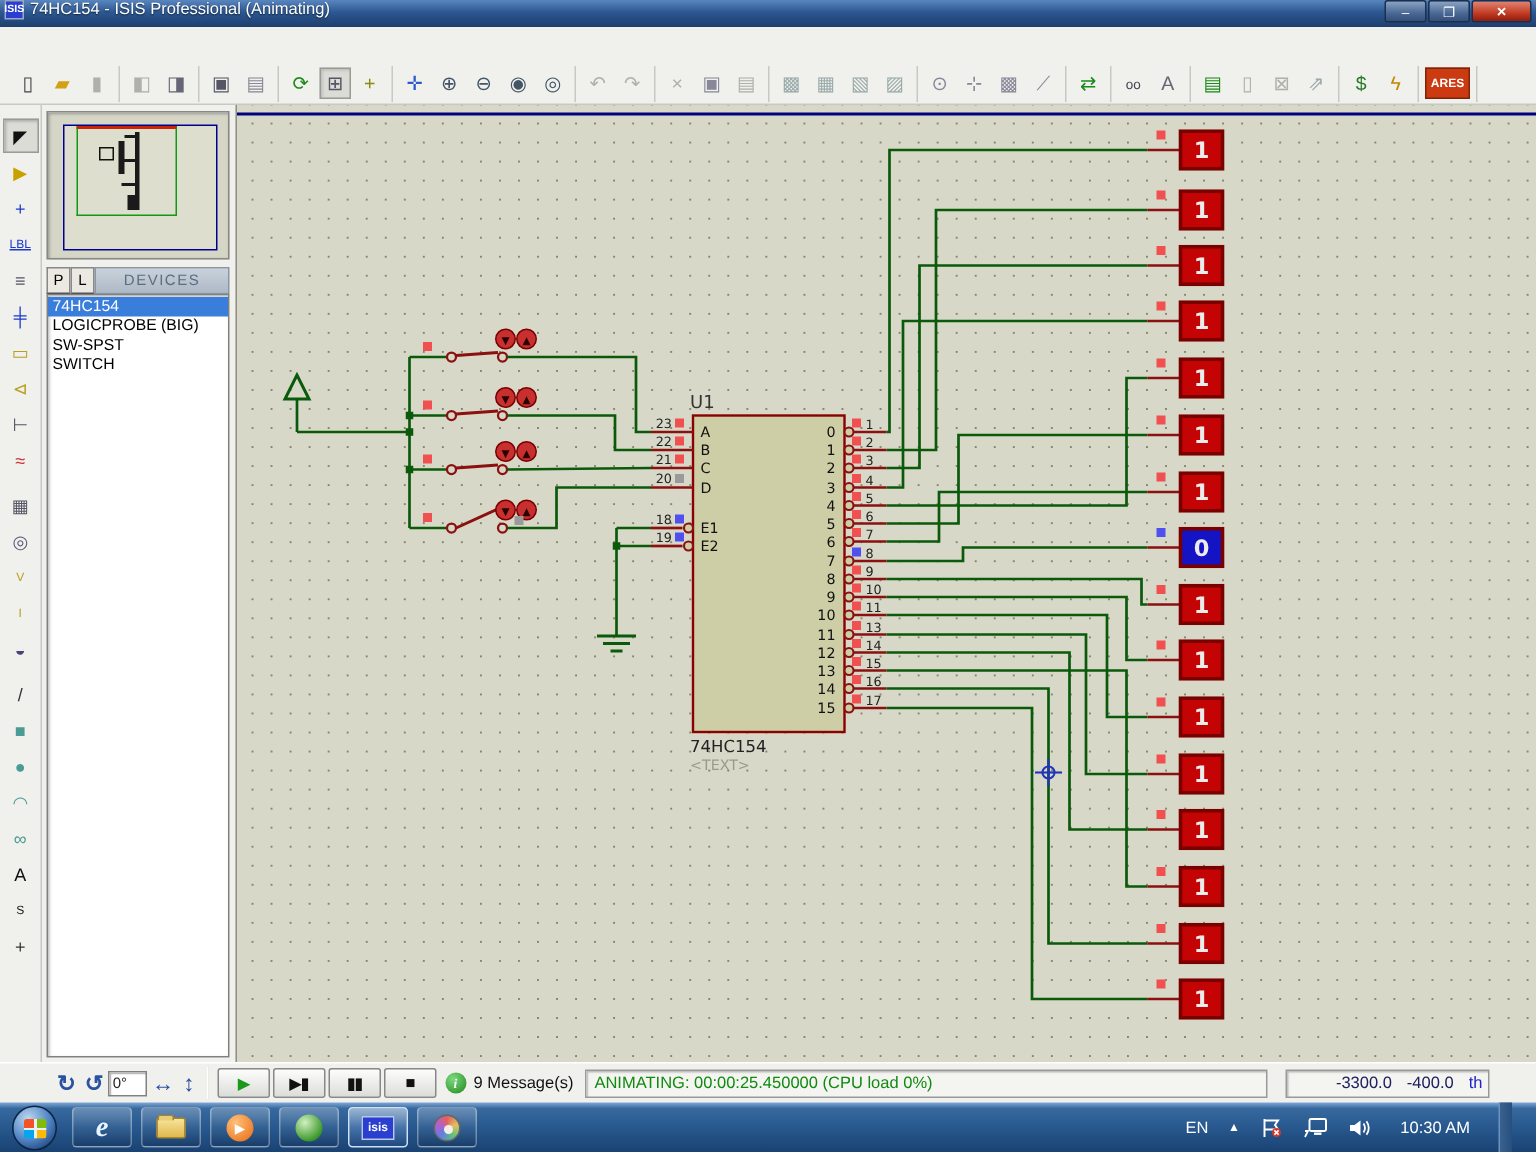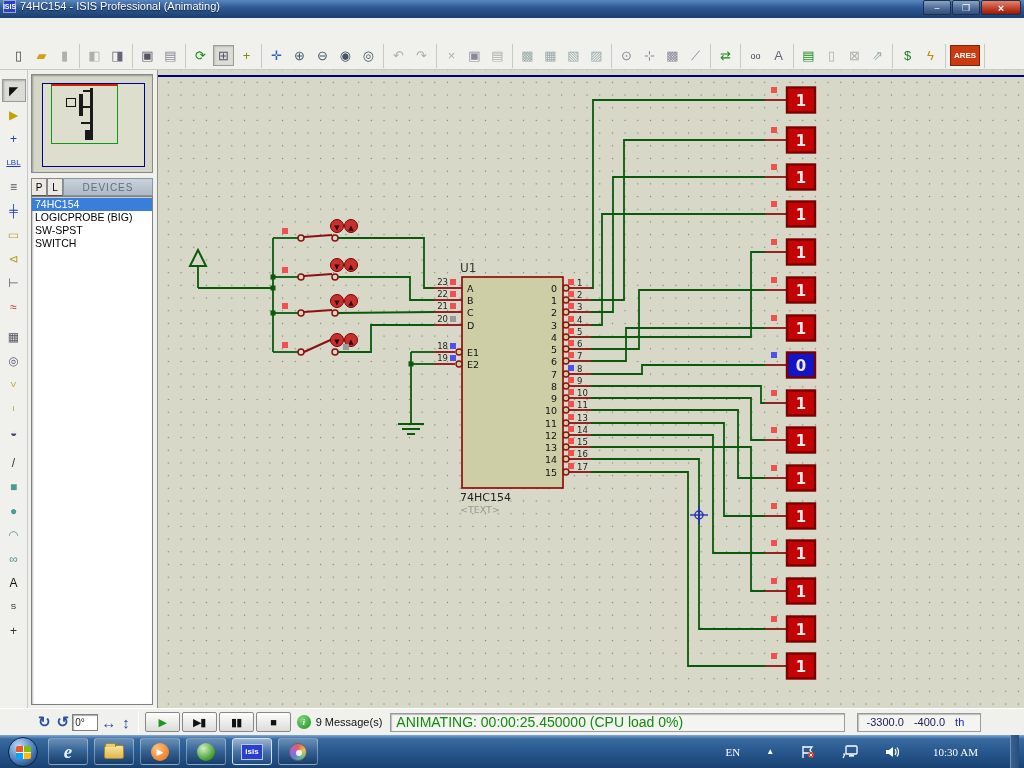--- a/index.html
+++ b/index.html
@@ -67,23 +67,23 @@
   .sb-ic { font-size:15px; font-weight:bold; color:#2a52a2; margin:0 3px; }
   #angle-box { width:26px; height:17px; background:#fff; border:1px solid #808080; box-shadow:inset 1px 1px 1px #aaa; font-size:10px; padding-left:2px; color:#222; }
   .sb-sep { width:1px; height:22px; background:#b8b8b4; border-right:1px solid #fff; margin:0 5px; }
   .sim-btn { width:35px; height:20px; background:linear-gradient(180deg,#fdfdfd,#dcdcd8); border:1px solid #888;
     border-radius:2px; margin:0 1px; display:flex; align-items:center; justify-content:center; font-size:11px; letter-spacing:-1px; }
   #msg-icon { width:14px; height:14px; border-radius:50%; background:radial-gradient(circle at 35% 30%,#7ed87e,#1d8a1d); color:#fff;
     font-size:9px; font-weight:bold; display:flex; align-items:center; justify-content:center; font-family:"Liberation Serif",serif; font-style:italic; margin:0 5px; }
   #msg-text { font-size:11px; color:#111; margin-right:8px; }
   #anim-panel { width:455px; height:19px; background:#f4f4f0; border:1px solid #999; box-shadow:inset 1px 1px 1px #bbb;
     display:flex; align-items:center; padding-left:5px; }
-  #anim-text { font-size:14px; color:#118a11; white-space:nowrap; }
-  #coord-panel { width:124px; height:19px; background:#f4f4f0; border:1px solid #999; box-shadow:inset 1px 1px 1px #bbb;
-    display:flex; align-items:center; justify-content:flex-end; gap:10px; padding-right:16px; margin-left:12px; }
+  #anim-text { font-size:11px; color:#118a11; white-space:nowrap; }
+  #coord-panel { width:136px; height:19px; background:#f4f4f0; border:1px solid #999; box-shadow:inset 1px 1px 1px #bbb;
+    display:flex; align-items:center; justify-content:flex-end; gap:10px; padding-right:4px; margin-left:12px; }
   .coord { font-size:11px; color:#202060; }
   #coord-units { color:#2222cc;text-align:center; }
 
   
   #taskbar { position:absolute; left:0; top:735px; width:1024px; height:33px;
     background:linear-gradient(180deg,#7fa8d6 0%, #37699f 12%, #26568b 55%, #1a4273 100%); display:flex; align-items:center; }
   #start-orb { width:30px; height:30px; border-radius:50%; margin:0 10px 0 8px; position:relative;
     background:radial-gradient(circle at 35% 28%, #bcd8f2, #4a7fc0 55%, #16325f 95%); border:1px solid #0d2344; }
   #start-flag { position:absolute; left:7px; top:8px; width:15px; height:13px; border-radius:2px;
     background:linear-gradient(0deg, transparent 44%, #e8f0fa 44% 56%, transparent 56%),
@@ -95,21 +95,21 @@
   .task-btn.active { background:linear-gradient(180deg, rgba(255,255,255,.5), rgba(160,200,255,.25) 50%, rgba(40,80,140,.3)); border-color:#cfe2f5; }
   .ie-e { color:#eaf4ff; font-family:"Liberation Serif",serif; font-style:italic; font-weight:bold; font-size:19px; text-shadow:0 0 2px #1a5a9a; }
   .folder-ic { width:20px; height:14px; background:linear-gradient(180deg,#f7e49a,#e0b84e); border:1px solid #a8852c; border-radius:2px; position:relative; }
   .folder-ic::before { content:""; position:absolute; left:0; top:-3px; width:9px; height:3px; background:#e8cc72; border:1px solid #a8852c; border-bottom:none; border-radius:2px 2px 0 0; }
   .media-ic { width:18px; height:18px; border-radius:50%; background:radial-gradient(circle at 35% 30%,#ffc07a,#e86a10); color:#fff; font-size:9px; display:flex; align-items:center; justify-content:center; }
   .globe-ic { width:18px; height:18px; border-radius:50%; background:radial-gradient(circle at 35% 30%,#d2f0c0,#3f9a2e 70%,#1d6a14); }
   .isis-ic { width:22px; height:16px; background:#2a3fd0; border:1px solid #b8c8e8; color:#fff; font-size:8px; font-weight:bold;
     display:flex; align-items:center; justify-content:center; }
   .palette-ic { width:18px; height:18px; border-radius:50%; background:conic-gradient(#e06060,#e0c060,#60c080,#6080e0,#b060d0,#e06060); border:1px solid #666; position:relative; }
   .palette-ic::after { content:""; position:absolute; left:6px; top:6px; width:6px; height:6px; border-radius:50%; background:#f4f0e8; }
-  #tray { margin-left:auto; display:flex; align-items:center; gap:26px; padding-right:5px; color:#fff;font-family:Liberation Serif, serif; }
+  #tray { margin-left:auto; display:flex; align-items:center; gap:13px; padding-right:16px; color:#fff; }
   #tray-lang { font-size:11px; }
   #tray-chevron { font-size:8px; }
   #tray-time { font-size:11px; margin:0 6px; }
   #show-desktop { width:9px; height:33px; background:linear-gradient(90deg,#3a6290,#274f7e); border-left:1px solid #6e93bb; }
 </style>
 </head>
 <body>
 
 <div id="root">
 

